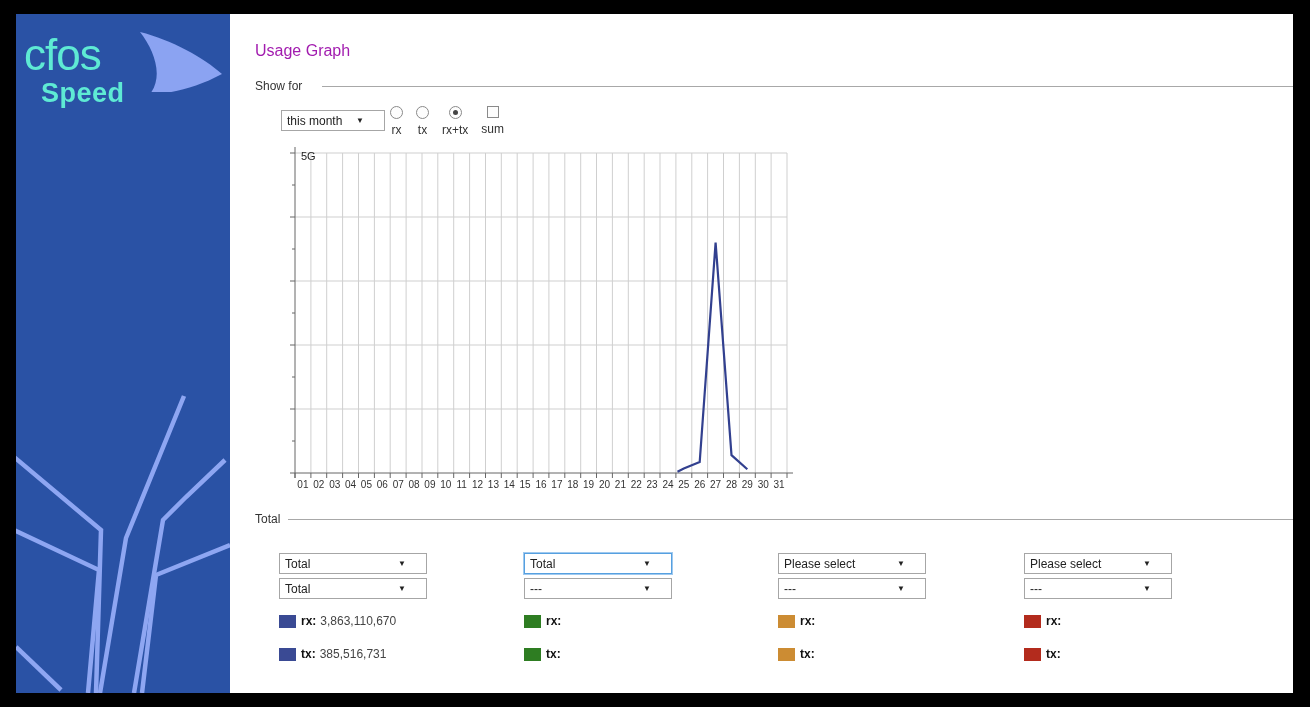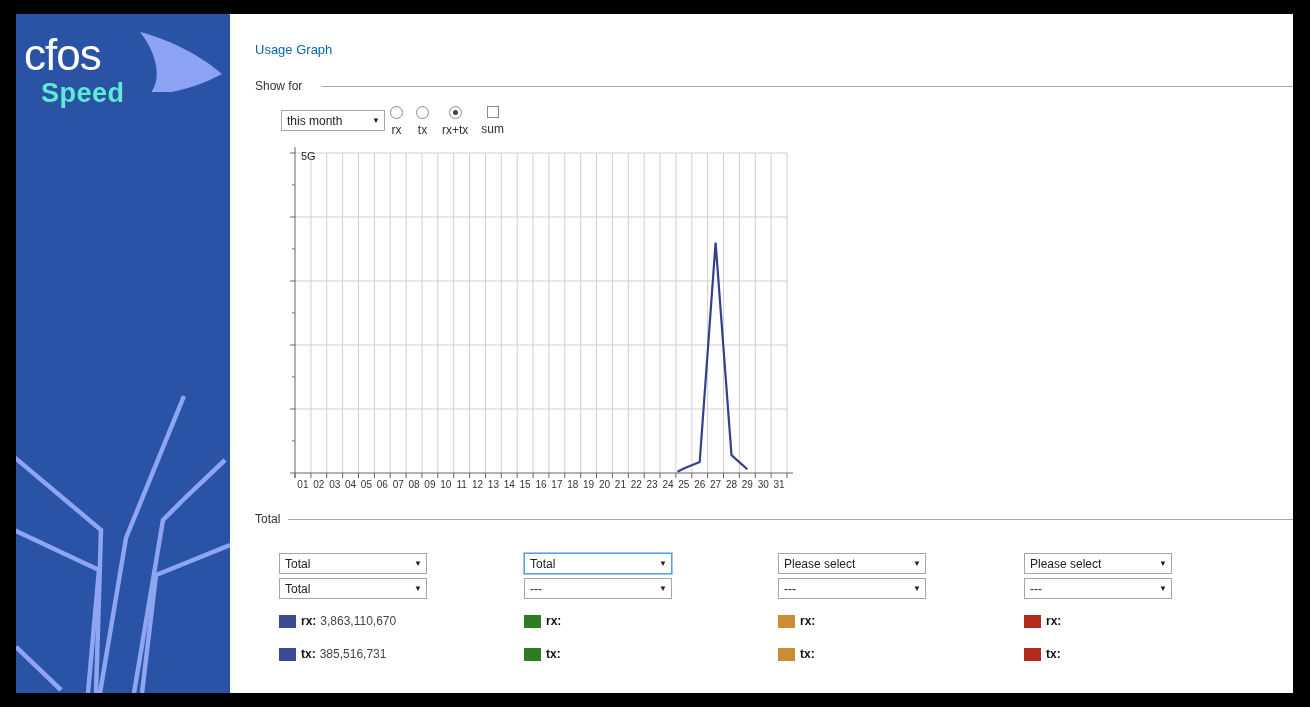--- a/index.html
+++ b/index.html
@@ -9,35 +9,35 @@
 
   
   .bar { position:absolute; background:#000; z-index:6; }
   .bar-top { left:0; top:0; width:1310px; height:14px; }
   .bar-left { left:0; top:0; width:16px; height:707px; }
   .bar-right { left:1293px; top:0; width:17px; height:707px; }
   .bar-bottom { left:0; top:693px; width:1310px; height:14px; }
 
   
   .sidebar { position:absolute; left:16px; top:14px; width:214px; height:679px; background:#2a52a5; overflow:hidden; z-index:2; }
-  .logo-cfos { position:absolute; left:8px; top:16px; font-size:44px; color:#ffffff; letter-spacing:-1px; }
+  .logo-cfos { position:absolute; left:8px; top:16px; font-size:44px; color:#5eead4; letter-spacing:-1px; }
   .logo-speed { position:absolute; left:25px; top:64px; font-size:27px; font-weight:bold; color:#5eead4; letter-spacing:0.5px; }
   .logo-arrow-svg { position:absolute; left:122px; top:12px; }
   .side-lines { position:absolute; left:0; top:0; }
 
   
   .content-text { position:absolute; color:#333; }
-  .page-title { left:255px; top:42px; font-size:13px; color:#0369a1; }
+  .page-title { left:255px; top:42px; font-size:16px; color:#a21caf; }
   .section-head { position:absolute; left:255px; width:1038px; display:flex; align-items:center; font-size:12px; color:#333; }
   .section-head .rule { flex:1; height:1px; background:#a8a8a8; margin-left:8px; }
   #showfor-head { top:79px;gap:12px; }
   #total-head { top:512px; }
 
   
-  .select { position:absolute; height:21px; background:#fff; border:1px solid #a6a6a6; display:flex; align-items:center; justify-content:space-between; padding:0 4px 0 5px; font-size:12px; color:#222; cursor:default; }
+  .select { position:absolute; height:21px; background:#fff; border:1px solid #a6a6a6; display:flex; align-items:center; justify-content:space-between; padding:0 20px 0 5px; font-size:12px; color:#222; cursor:default; }
   .select .arrow { font-size:8px; color:#222; margin-left:6px; }
   .select.focused { border-color:#56a0e0; box-shadow:0 0 0 1px #9fc9ef; }
 
   
   #period-select { left:281px; top:110px; width:104px; }
   .opt-row { position:absolute; left:390px; top:111px; height:20px; display:flex; align-items:center; gap:5px; font-size:12px; color:#333; }
   .opt-row .grp { display:flex; align-items:center; gap:4px; margin-right:8px;flex-direction:column; }
   .rb { width:13px; height:13px; border:1px solid #8a8a8a; border-radius:50%; background:#fdfdfd; position:relative; }
   .rb.on::after { content:""; position:absolute; left:3px; top:3px; width:5px; height:5px; border-radius:50%; background:#444; }
   .cb { width:12px; height:12px; border:1px solid #8a8a8a; background:#fdfdfd; }

